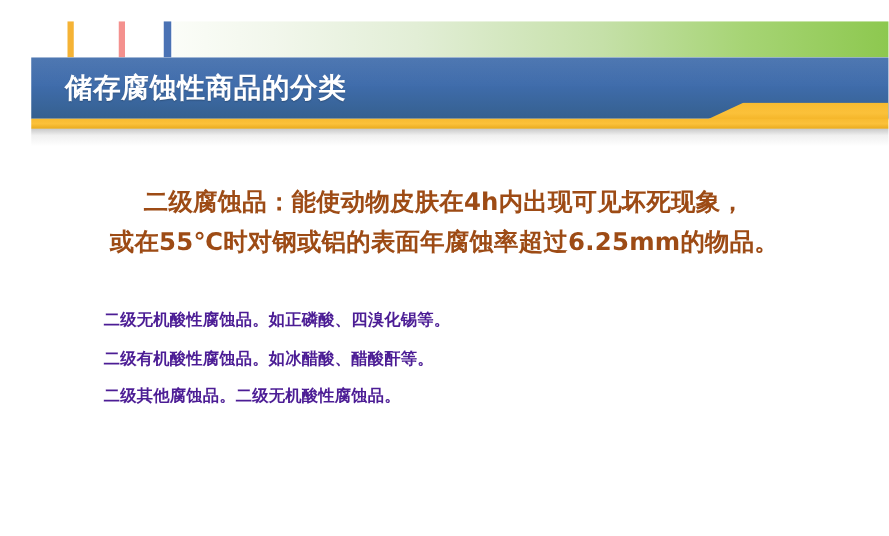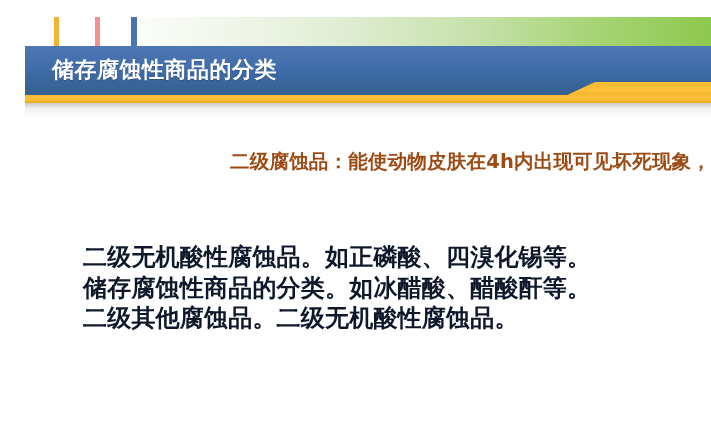--- a/index.html
+++ b/index.html
@@ -116,40 +116,40 @@
     top: 118px;
     width: 711px;
     height: 311px;
   }
 
   .definition-block {
     position: absolute;
     left: 0;
     top: 28px;
     width: 711px;
-    text-align: right;
+    text-align: center;
   }
   .def-line {
     color: #9d4b15;
     font-size: 19.5px;
     font-weight: bold;
     line-height: 32px;
     white-space: nowrap;
     letter-spacing: 0.2px;
   }
 
   .list-block {
     position: absolute;
     left: 83px;
     top: 124px;
     width: 600px;
   }
   .list-line {
-    color: #0f172a;
-    font-size: 24px;
+    color: #4c1d95;
+    font-size: 13px;
     font-weight: bold;
     line-height: 30.5px;
     white-space: nowrap;
     letter-spacing: 0.2px;
   }
 </style>
 </head>
 <body>
 
 <div class="slide">
@@ -167,23 +167,24 @@
   </div>
 
   <div class="orange-wedge"></div>
   <div class="orange-strip"></div>
   <div class="strip-shadow"></div>
 
   <div class="body-area">
 
     <div class="definition-block">
       <div class="def-line">二级腐蚀品：能使动物皮肤在4h内出现可见坏死现象，</div>
+      <div class="def-line">或在55℃时对钢或铝的表面年腐蚀率超过6.25mm的物品。</div>
     </div>
 
     <div class="list-block">
       <div class="list-line">二级无机酸性腐蚀品。如正磷酸、四溴化锡等。</div>
-      <div class="list-line">储存腐蚀性商品的分类。如冰醋酸、醋酸酐等。</div>
+      <div class="list-line">二级有机酸性腐蚀品。如冰醋酸、醋酸酐等。</div>
       <div class="list-line">二级其他腐蚀品。二级无机酸性腐蚀品。</div>
     </div>
 
   </div>
 
 </div>
 
 </body></html>

